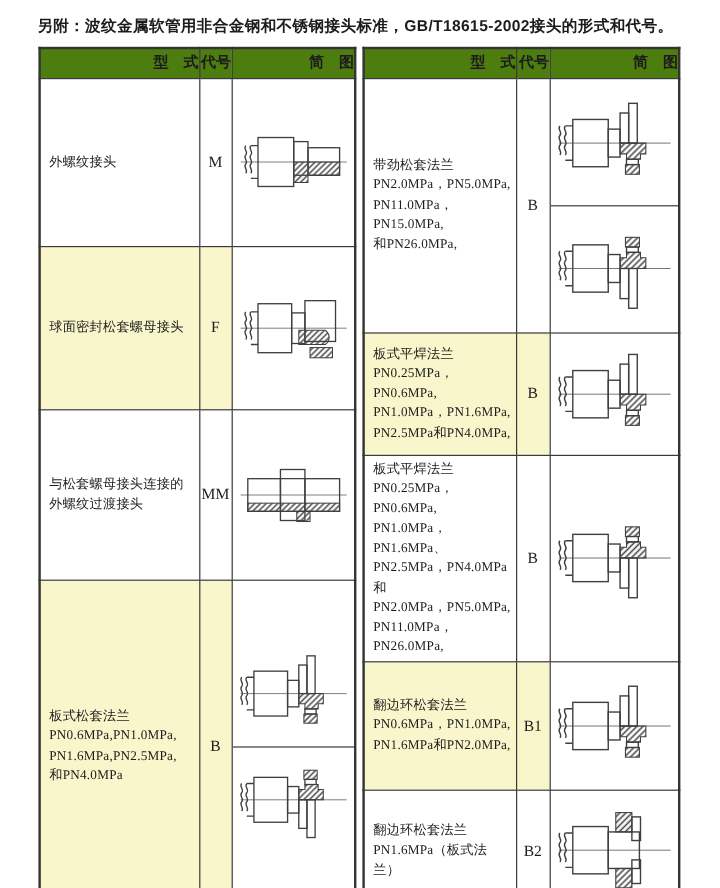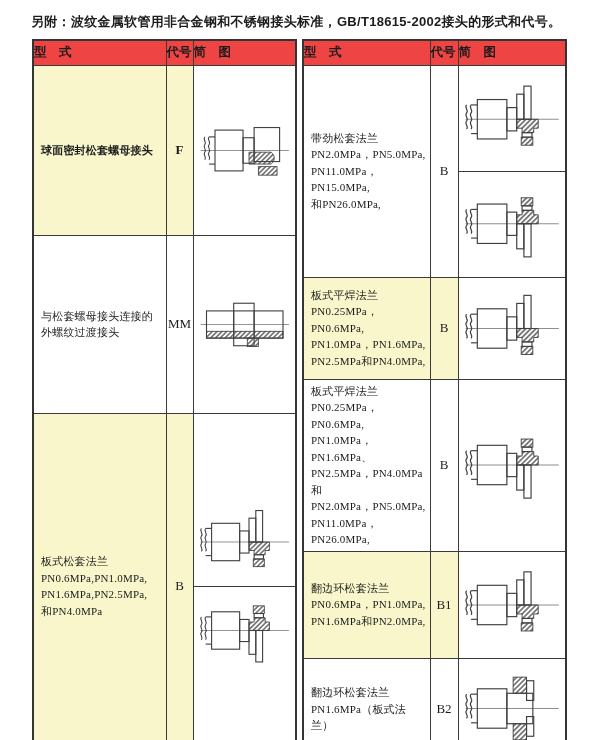--- a/index.html
+++ b/index.html
@@ -9,22 +9,22 @@
   }
   .title{
     position:absolute;left:31px;top:13px;width:545px;
     font-size:13px;font-weight:bold;letter-spacing:.3px;
   }
   .tables{position:absolute;left:32px;top:39px;display:flex;gap:5px;}
   table{border-collapse:collapse;table-layout:fixed;background:#fff;}
   table{border:2px solid #343434;}
   th,td{border:1.5px solid #3a3a3a;box-sizing:border-box;}
   th{
-    background:#ef4444;font-size:12.5px;font-weight:bold;
-    height:25px;text-align:left;padding:0;
+    background:#4d7c0f;font-size:12.5px;font-weight:bold;
+    height:25px;text-align:right;padding:0;
   }
   td.type{
     font-family:"Liberation Serif",serif;
     font-size:11px;line-height:1.5;letter-spacing:.2px;
     padding:3px 3px 3px 7px;white-space:pre-line;vertical-align:middle;
   }
   td.code{
     font-family:"Liberation Serif",serif;font-size:13px;
     text-align:center;vertical-align:middle;padding:0;
   }
@@ -51,21 +51,45 @@
         <col style="width:103px">
       </colgroup>
     <thead>
       <tr>
         <th>型　式</th>
         <th>代号</th>
         <th>简　图</th>
       </tr>
     </thead>
     <tbody id="tbody-left">
-        <tr class="hl" style="height: 88px; font-weight: bold;">
+        <tr style="height: 91px;">
+          <td class="type">外螺纹接头</td>
+          <td class="code">M</td>
+          <td class="dia-cell">
+            <div class="dia" style="height: 88px;">
+              <svg viewBox="0 0 110 80" preserveAspectRatio="xMidYMid meet" xmlns="http://www.w3.org/2000/svg">
+                <defs>
+                  <pattern id="h1" width="4" height="4" patternUnits="userSpaceOnUse" patternTransform="rotate(45)">
+                    <line x1="2" y1="0" x2="2" y2="4" stroke="#4a4a4a" stroke-width="1.5"></line>
+                  </pattern>
+                </defs>
+                <line x1="3" y1="40" x2="107" y2="40" stroke="#4a4a4a" stroke-width="0.7"></line>
+                <path d="M8 24 c -3 3, 3 6, 0 9 c -3 3, 3 6, 0 9 c -3 3, 3 6, 0 9" stroke="#3f3f3f" stroke-width="1.3" fill="none"></path>
+                <path d="M13 24 c -3 3, 3 6, 0 9 c -3 3, 3 6, 0 9 c -3 3, 3 6, 0 9" stroke="#3f3f3f" stroke-width="1.3" fill="none"></path>
+                <line x1="13" y1="24" x2="20" y2="24" stroke="#3f3f3f" stroke-width="1.3" fill="none"></line>
+                <line x1="13" y1="56" x2="20" y2="56" stroke="#3f3f3f" stroke-width="1.3" fill="none"></line>
+                <rect x="20" y="16" width="35" height="48" stroke="#3f3f3f" stroke-width="1.3" fill="none"></rect>
+                <rect x="55" y="20" width="14" height="33" stroke="#3f3f3f" stroke-width="1.3" fill="none"></rect>
+                <rect x="69" y="26" width="31" height="27" stroke="#3f3f3f" stroke-width="1.3" fill="none"></rect>
+                <path d="M55 40 h45 v13 h-31 v7 h-14 z" stroke="#3f3f3f" stroke-width="1" fill="url(#h1)"></path>
+              </svg>
+            </div>
+          </td>
+        </tr>
+        <tr class="hl" style="height: 88px;">
           <td class="type">球面密封松套螺母接头</td>
           <td class="code">F</td>
           <td class="dia-cell">
             <div class="dia" style="height: 85px;">
               <svg viewBox="0 0 110 80" preserveAspectRatio="xMidYMid meet" xmlns="http://www.w3.org/2000/svg">
                 <defs>
                   <pattern id="h2" width="4" height="4" patternUnits="userSpaceOnUse" patternTransform="rotate(45)">
                     <line x1="2" y1="0" x2="2" y2="4" stroke="#4a4a4a" stroke-width="1.5"></line>
                   </pattern>
                 </defs>

